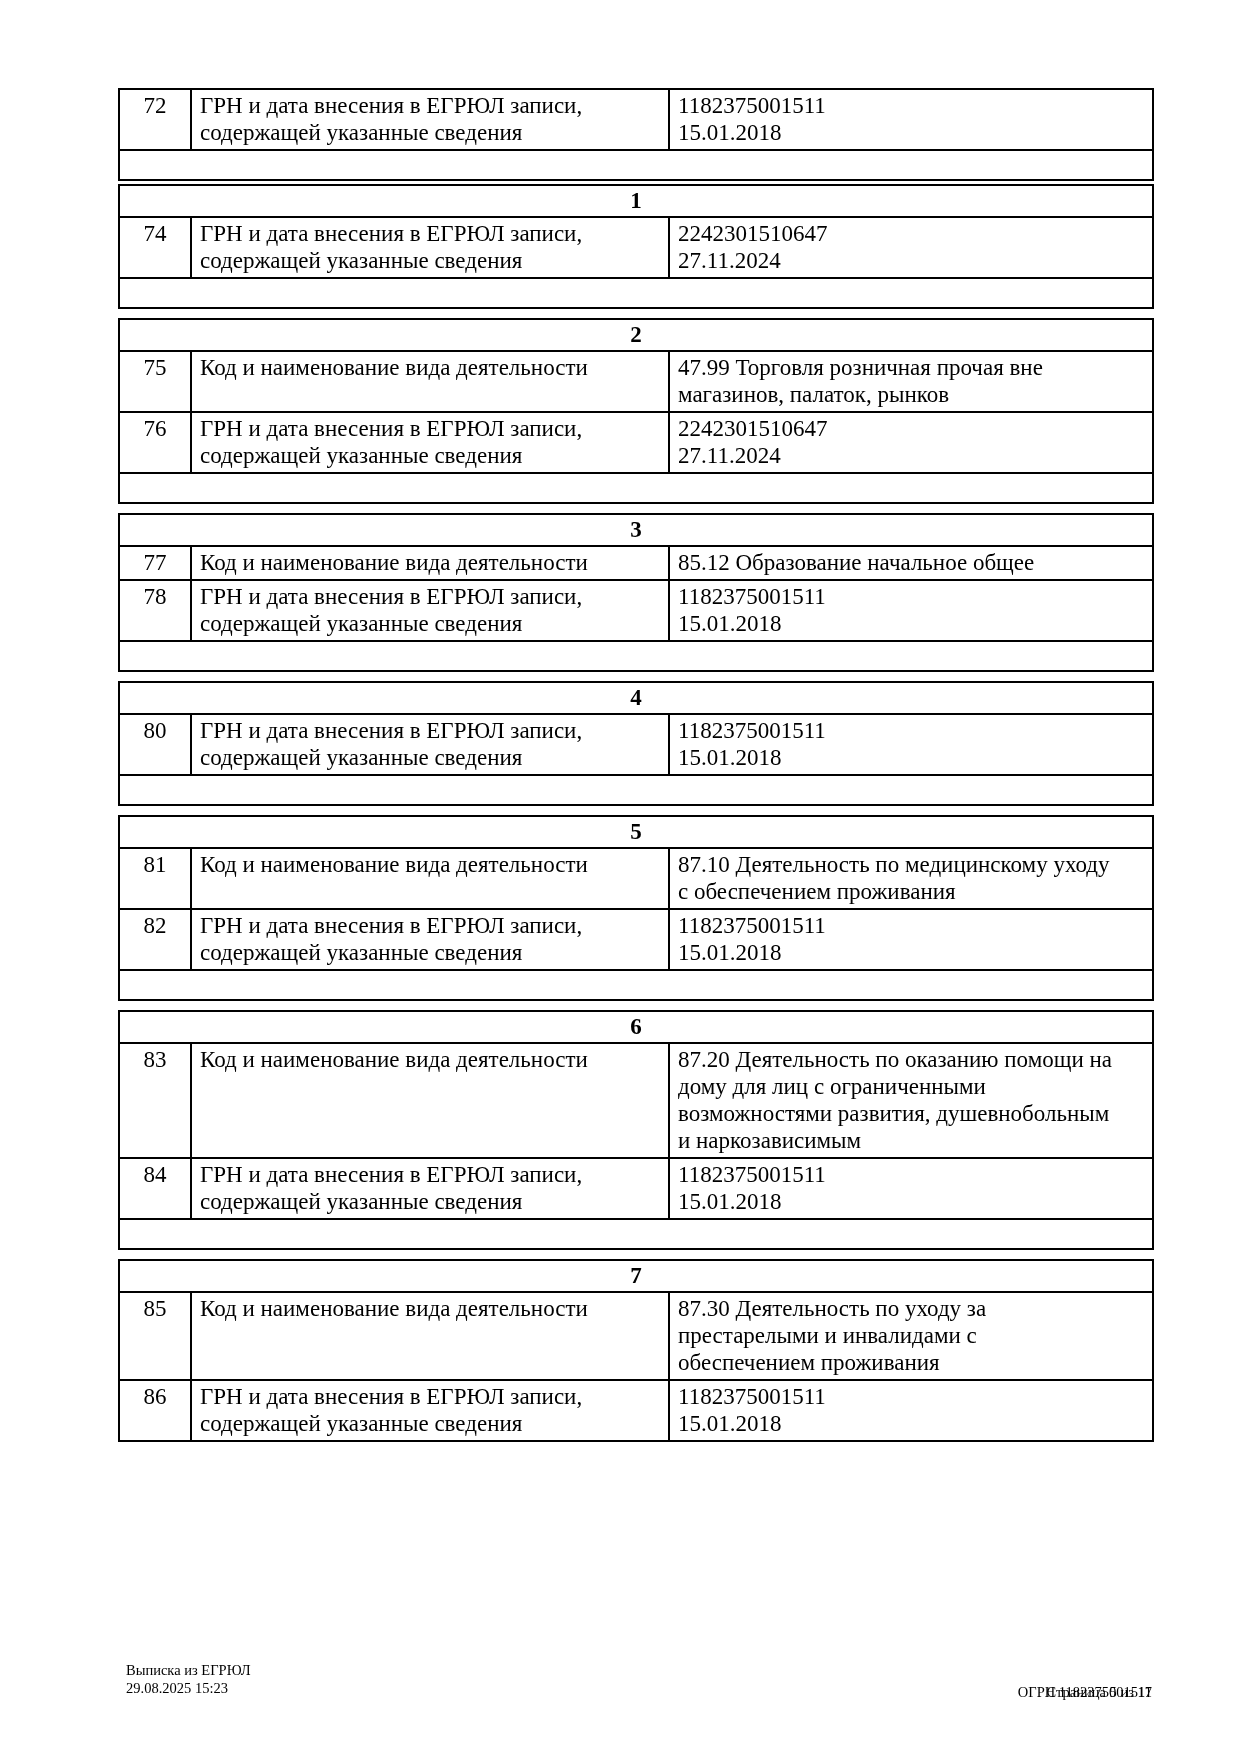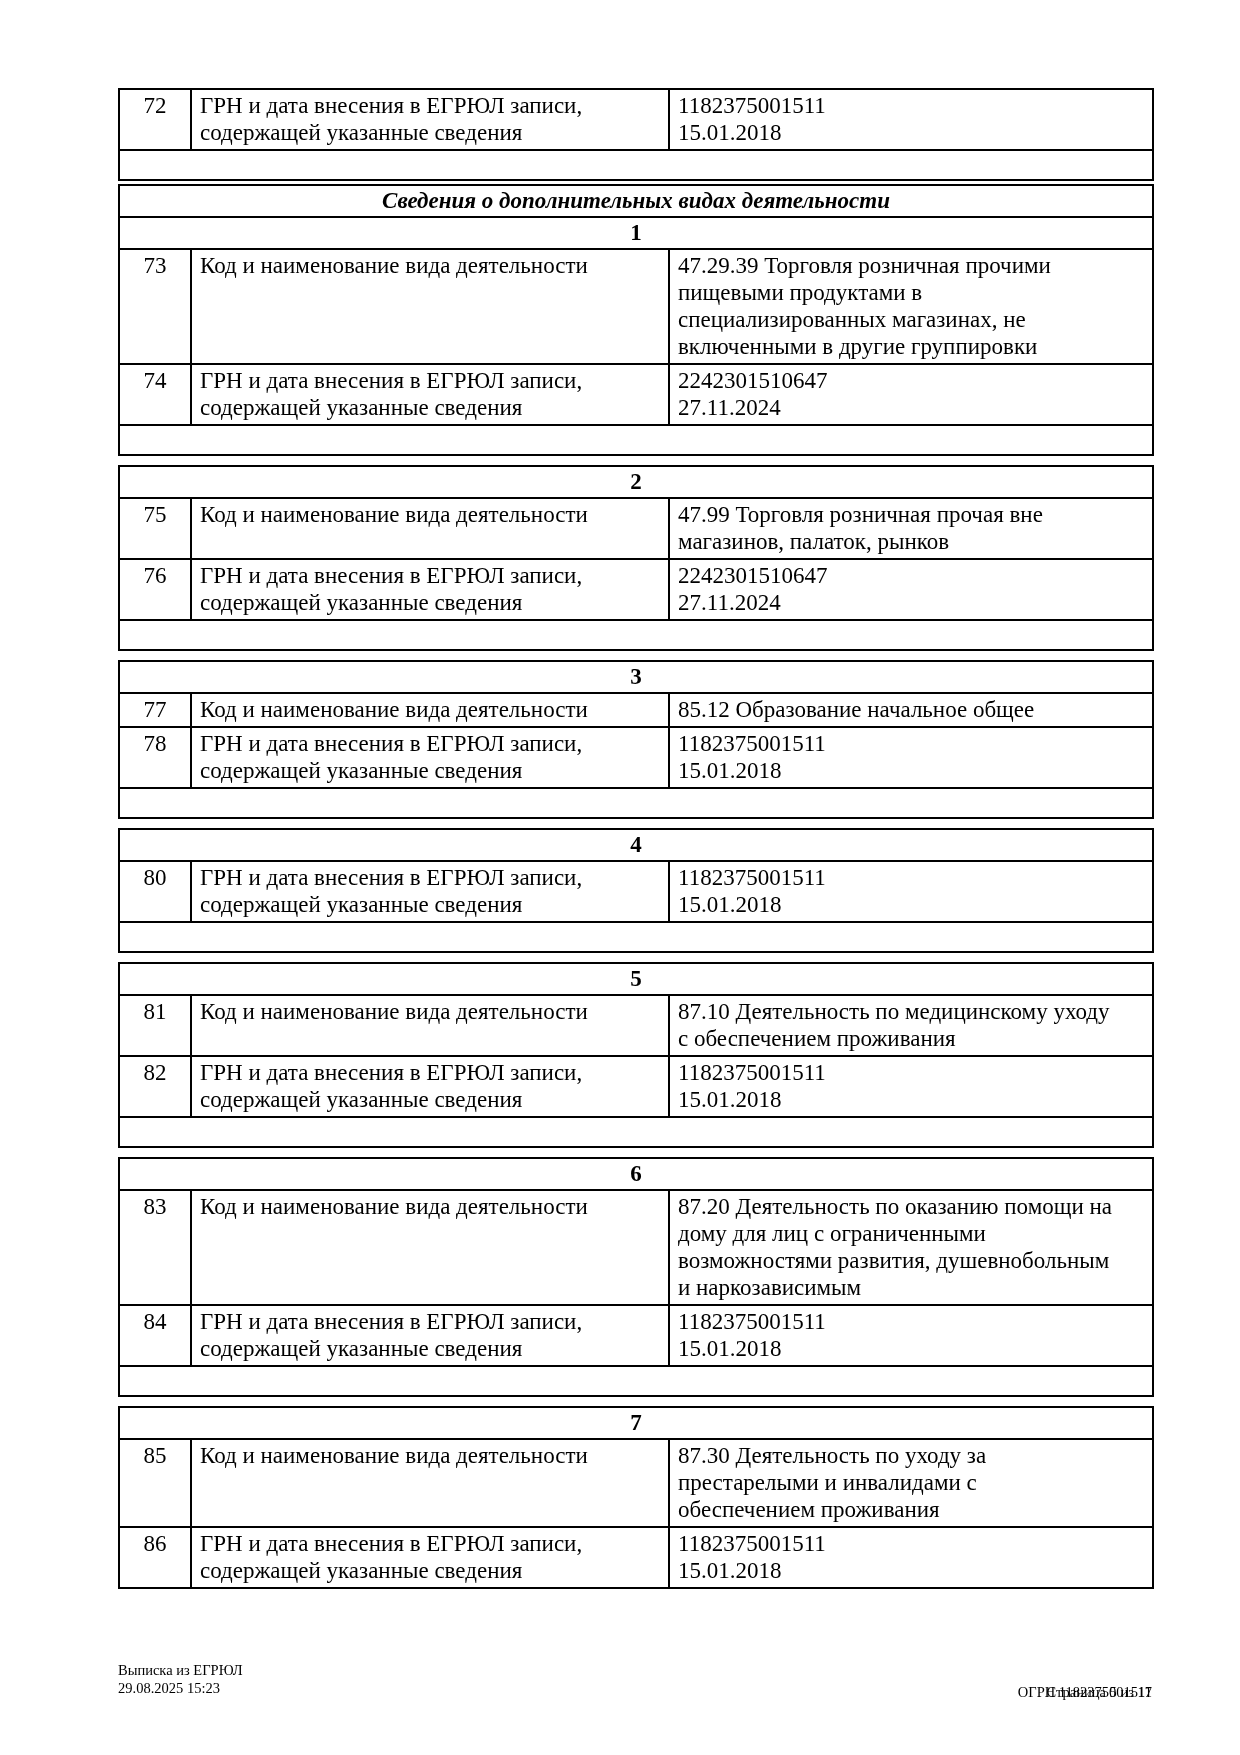--- a/index.html
+++ b/index.html
@@ -73,21 +73,21 @@
     position: absolute;
     left: 118px;
     top: 1661px;
     width: 1034px;
     height: 40px;
     font-size: 14.5px;
     line-height: 18px;
   }
   .footer-left {
     position: absolute;
-    left: 0;
+    left: 8px;
     top: 0;
   }
   .footer-center {
     position: absolute;
     left: 0;
     right: 0;
     bottom: 0;
     text-align: right;
   }
   .footer-right {
@@ -125,33 +125,22 @@
     </tbody>
       </table>
 
     <table class="blk gap-sm">
       <colgroup>
           <col class="col-num">
           <col class="col-label">
           <col class="col-value">
         </colgroup>
       <tbody>
-          <tr class="hdr-title">
-        <td colspan="3">Сведения о дополнительных видах деятельности</td>
-      </tr>
       <tr class="num-row">
         <td colspan="3">1</td>
-      </tr>
-      <tr>
-        <td class="c-num">73</td>
-        <td>Код и наименование вида деятельности</td>
-        <td class="pre">47.29.39 Торговля розничная прочими
-пищевыми продуктами в
-специализированных магазинах, не
-включенными в другие группировки</td>
       </tr>
       <tr>
         <td class="c-num">74</td>
         <td class="pre">ГРН и дата внесения в ЕГРЮЛ записи,
 содержащей указанные сведения</td>
         <td>
           <div>2242301510647</div>
           <div>27.11.2024</div>
         </td>
       </tr>

